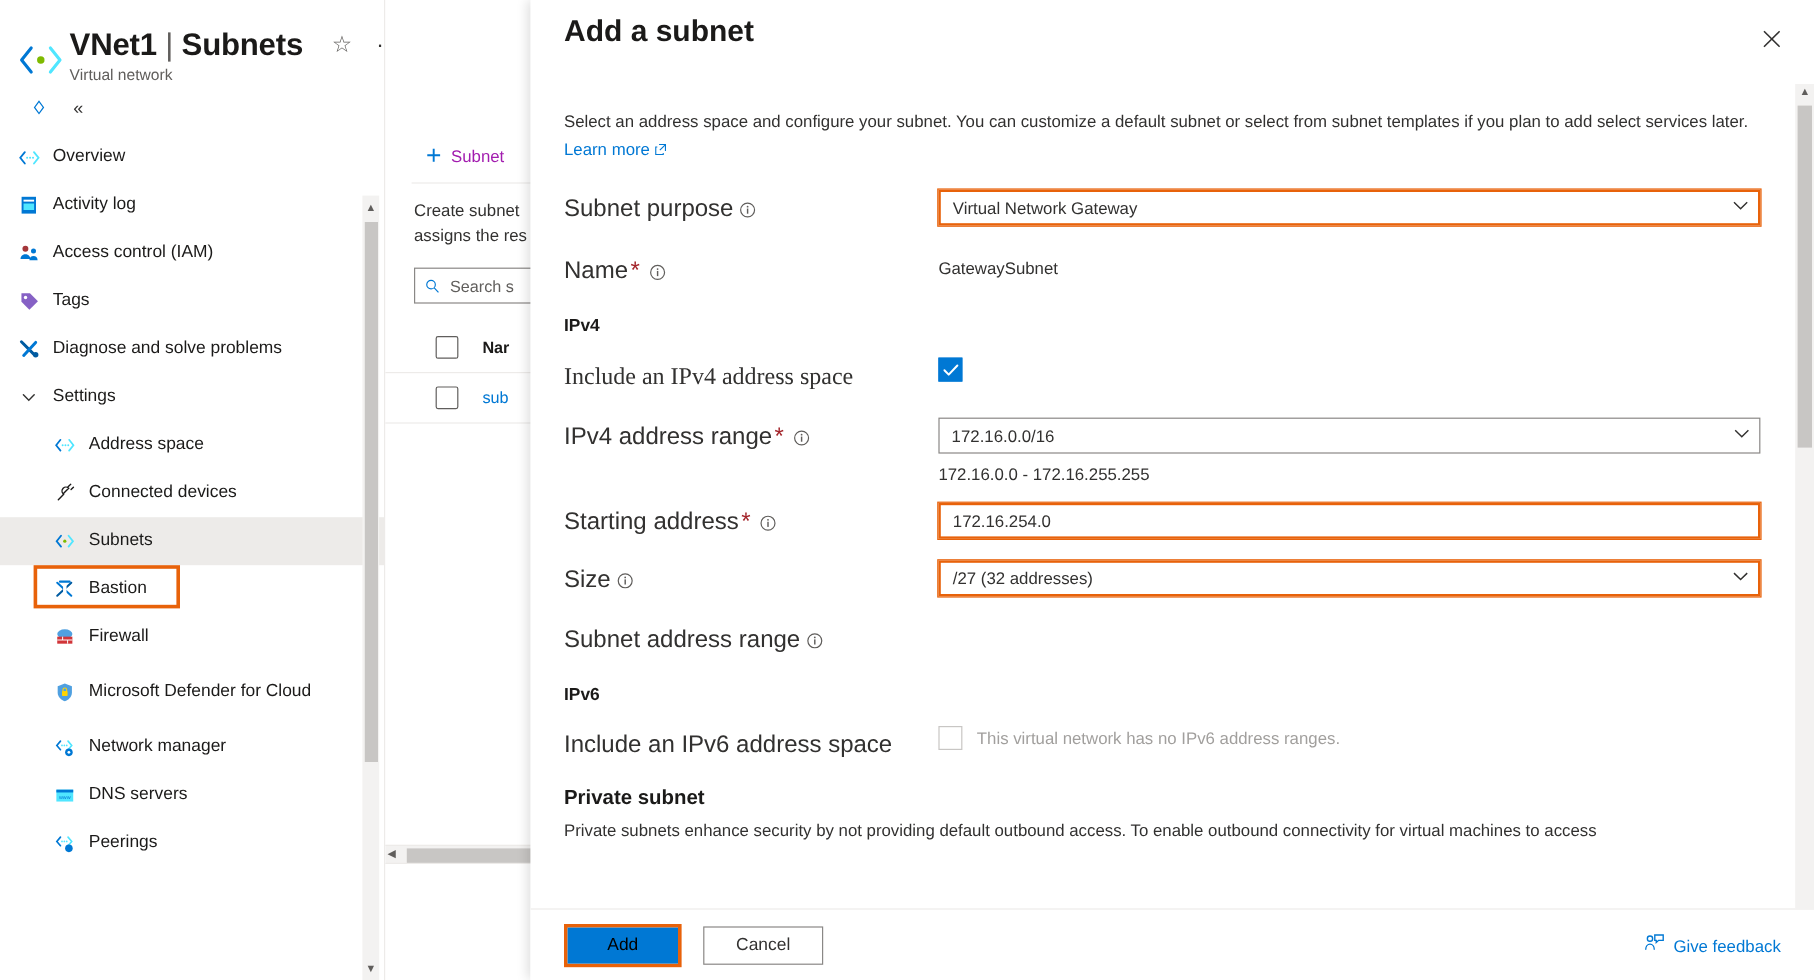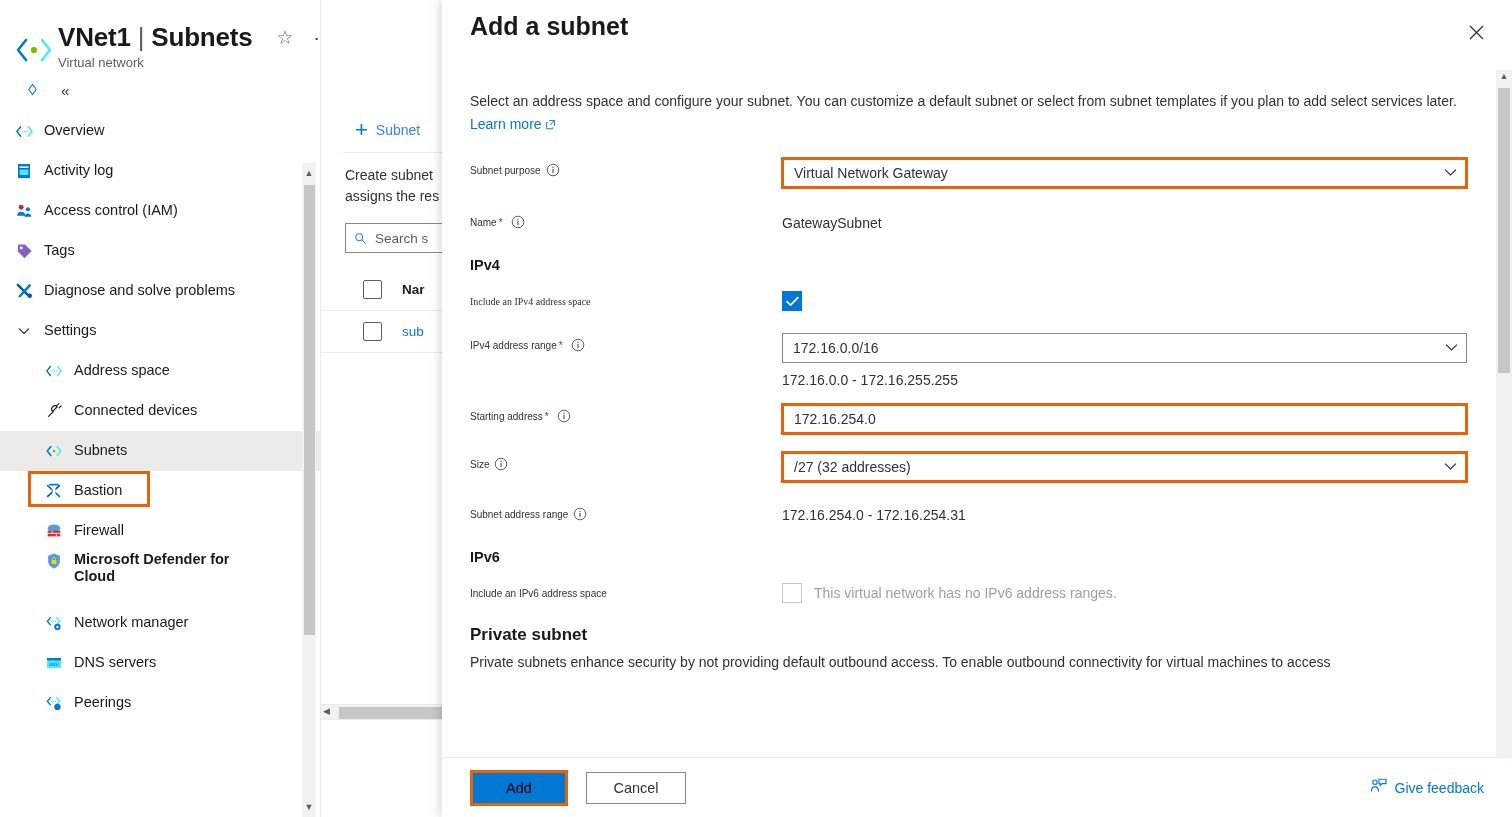--- a/index.html
+++ b/index.html
@@ -39,21 +39,21 @@
   .pin-icon { margin-left: 14px; color: #0078d4; font-size: 14px; cursor: pointer; }
   .collapse-icon { margin-left: 22px; color: #323130; font-size: 15px; cursor: pointer; }
 
   .nav-list { margin-top: 12px; position: relative; width: 320px; }
   .nav-item {
     display: flex; align-items: center; height: 40px; padding-left: 14px;
     font-size: 14.5px; color: #1b1a19; cursor: pointer; position: relative;
   }
   .nav-item.sub { padding-left: 44px; }
   .nav-item.selected { background: #edebe9; }
-  .nav-item.two-line { height: 52px; align-items: flex-start; font-weight: bold; }
+  .nav-item.two-line { height: 52px; align-items: center; }
   .nav-ico { width: 20px; flex: 0 0 20px; height: 20px; margin-right: 10px;
              display: flex; align-items: center; justify-content: center; }
   .nav-label { line-height: 1.2; }
   .nav-highlight {
     position: absolute; border: 3px solid #e8620a; pointer-events: none;
   }
 
   
   .lp-scroll {
     position: absolute; right: 4px; top: 163px; width: 14px; height: 654px;
@@ -66,21 +66,21 @@
   .lp-scroll .arrowdn { bottom: 2px; }
 
   
   #mid-pane {
     position: absolute; left: 320px; top: 0; width: 130px; height: 817px;
     background: #ffffff; overflow: hidden;
     border-left: 1px solid #edebe9;
   }
   .cmdbar { display: flex; align-items: center; height: 44px; padding: 0 0 0 34px; margin-top: 108px; }
   .cmd-plus { color: #0078d4; font-size: 22px; font-weight: 300; line-height: 1; }
-  .cmd-label { font-size: 14px; color: #3b82f6; margin-left: 8px; white-space: nowrap; }
+  .cmd-label { font-size: 14px; color: #a21caf; margin-left: 8px; white-space: nowrap; }
   .cmd-divider { height: 1px; background: #edebe9; margin: 0 0 0 22px; }
   .mid-desc { font-size: 14px; color: #323130; line-height: 1.5; padding: 12px 0 0 24px; white-space: nowrap; }
   .mid-search {
     margin: 16px 0 0 24px; width: 140px; height: 30px; border: 1px solid #8a8886;
     display: flex; align-items: center; padding: 0 8px; background: #fff;
   }
   .mid-search .ph { font-size: 13.5px; color: #605e5c; margin-left: 8px; white-space: nowrap; }
   .mid-table { margin-top: 16px; }
   .mid-row { display: flex; align-items: center; height: 42px; padding-left: 42px; border-bottom: 1px solid #edebe9; }
   .mid-row.head { border-bottom: 1px solid #edebe9; }
@@ -111,21 +111,21 @@
   .panel-body {
     position: absolute; left: 0; top: 70px; right: 16px; bottom: 60px;
     padding: 20px 28px 0 28px; overflow: hidden;
   }
   .panel-desc { font-size: 14px; color: #323130; line-height: 1.62; max-width: 1015px; }
   .link { color: #0078d4; text-decoration: none; cursor: pointer; }
   .ext-ico { display: inline-block; margin-left: 3px; vertical-align: -1px; }
 
   .frow { display: flex; align-items: flex-start; margin-top: 22px; }
   .flabel {
-    width: 312px; flex: 0 0 312px; font-size: 10px; color: #323130;
+    width: 312px; flex: 0 0 312px; font-size: 20px; color: #323130;
     display: flex; align-items: center; padding-top: 5px;
   }
   .req { color: #a4262c; margin: 0 3px 0 2px; }
   .info-ico { margin-left: 5px; display: inline-flex; cursor: pointer; }
   .fctl { flex: 1 1 auto; }
 
   .ddl {
     width: 685px; height: 30px; border: 1px solid #8a8886; background: #fff;
     display: flex; align-items: center; padding: 0 8px 0 10px; cursor: pointer;
   }
@@ -584,23 +584,20 @@
         <div class="flabel">
           <span>Subnet address range</span>
           <span class="info-ico">
             <svg width="14" height="14" viewBox="0 0 14 14">
                 <circle cx="7" cy="7" r="5.8" fill="none" stroke="#605e5c" stroke-width="1"></circle>
                 <circle cx="7" cy="4.2" r="0.75" fill="#605e5c"></circle>
                 <rect x="6.4" y="5.8" width="1.2" height="4.3" fill="#605e5c"></rect>
               </svg>
           </span>
         </div>
-        <div class="fctl">
-          <div class="static-val">172.16.254.0 - 172.16.254.31</div>
-        </div>
       </div>
 
       <div class="sect-h">IPv6</div>
 
       <div class="frow" style="margin-top:18px;">
         <div class="flabel">
           <span>Include an IPv6 address space</span>
         </div>
         <div class="fctl" style="display:flex;align-items:center;">
           <span class="cbx-dis"></span>

